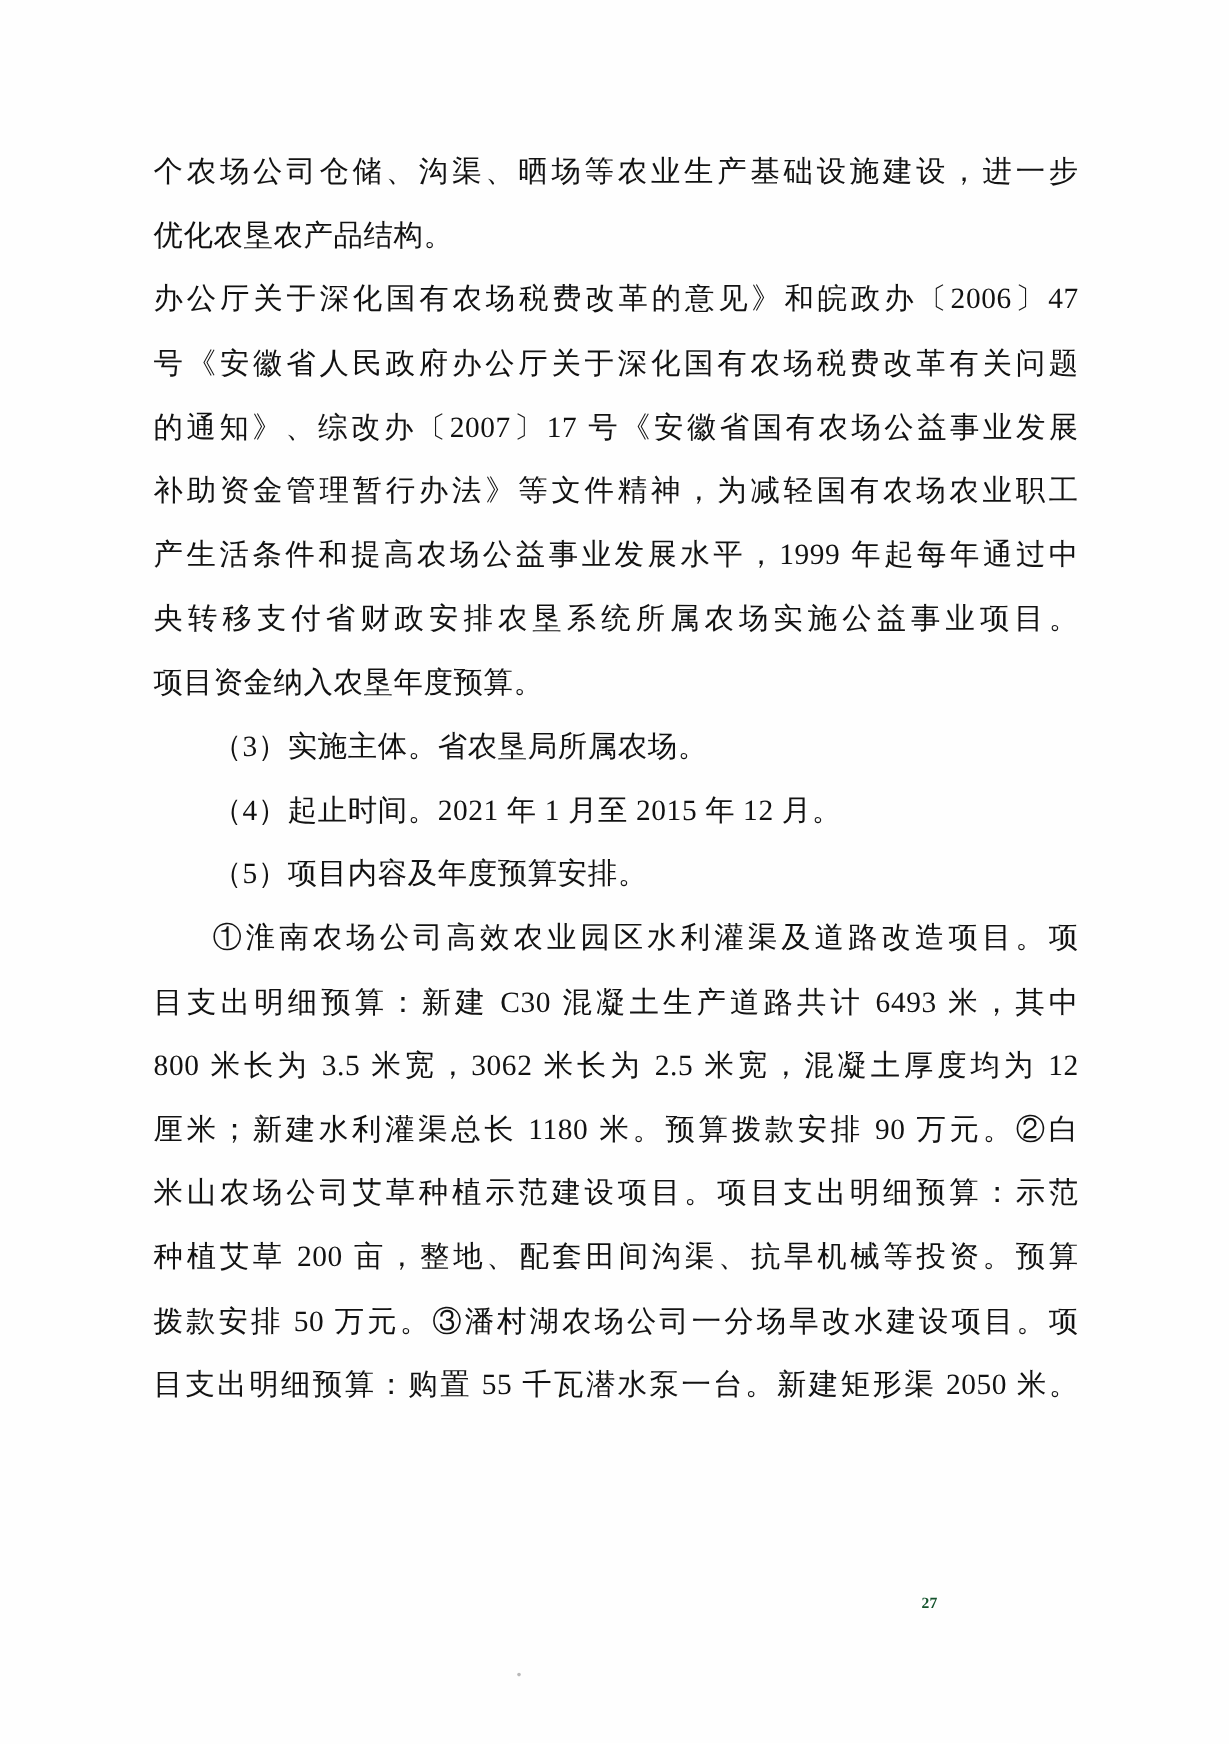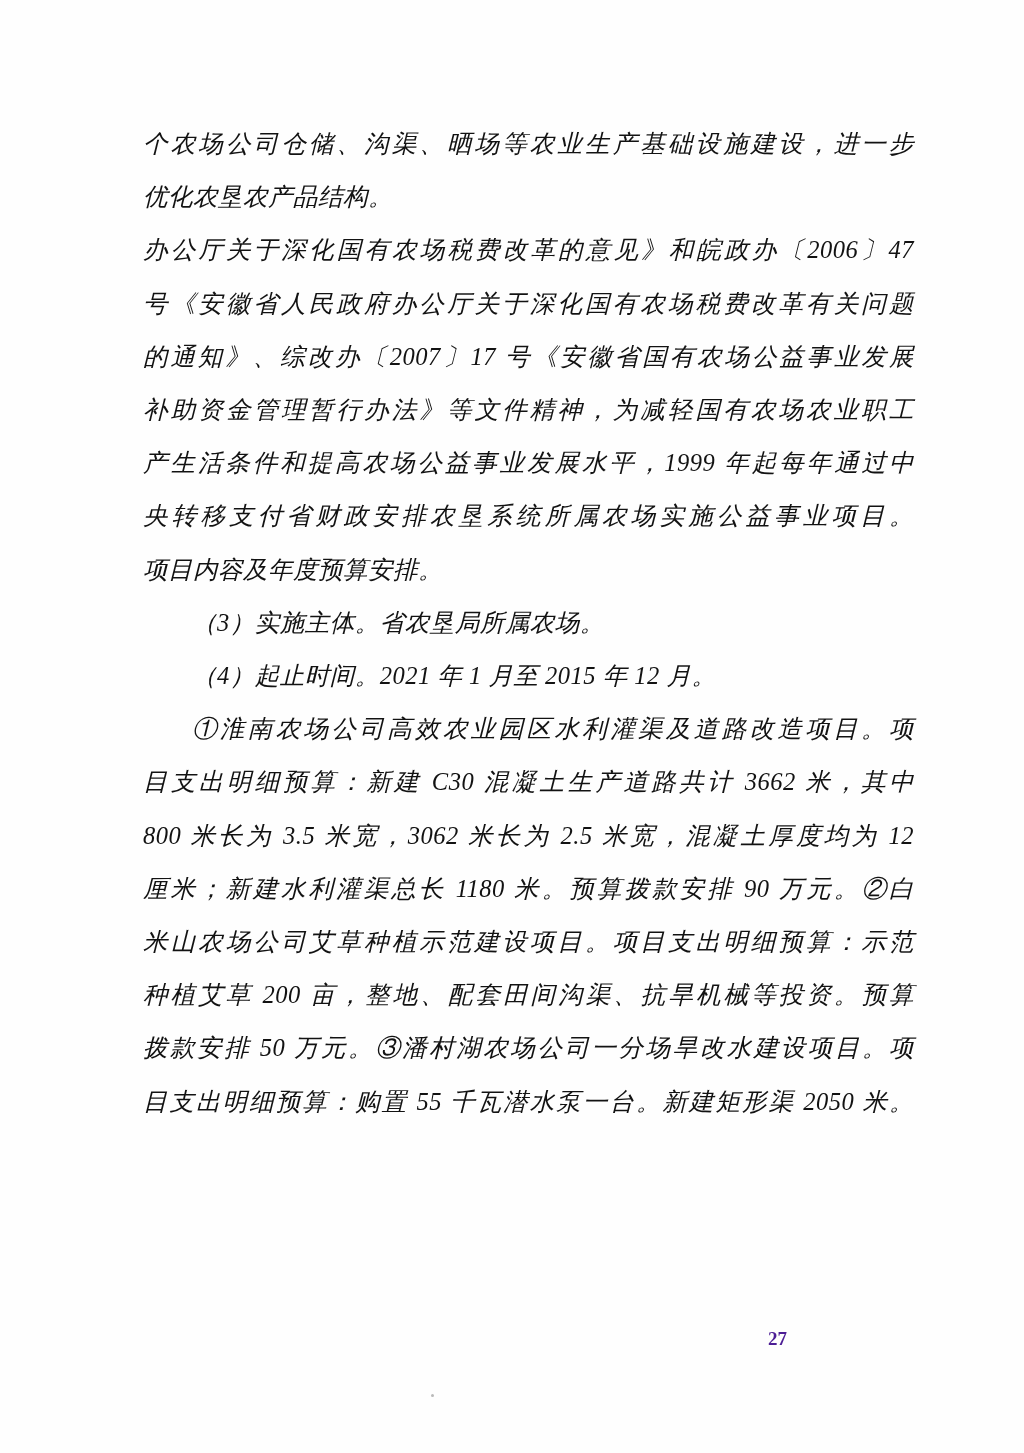--- a/index.html
+++ b/index.html
@@ -11,47 +11,46 @@
     position: relative;
     width: 1024px;
     height: 1453px;
     background: #fefefe;
     overflow: hidden;
     font-family: "Liberation Serif", serif;
     color: #121212;
   }
   .body-text {
     position: absolute;
-    left: 143px;
+    left: 128px;
     top: 117px;
     width: 771px;
-    font-style: italic;
   }
   .line {
     margin: 0;
     padding: 0;
     font-size: 24.5px;
     line-height: 53.2px;
     text-align: justify;
     letter-spacing: 0.5px;
     white-space: normal;
   }
   .line.fill {
     text-align-last: justify;
   }
   .line.indent {
     text-indent: 2em;
   }
   .page-number {
     position: absolute;
     left: 768px;
     top: 1328px;
-    font-size: 19px;
+    font-size: 13px;
     font-weight: bold;
-    color: #4c1d95;
+    color: #14532d;
     font-family: "Liberation Serif", serif;
   }
   .speck {
     position: absolute;
     left: 431px;
     top: 1394px;
     width: 3px;
     height: 3px;
     background: #b9b9b9;
     border-radius: 50%;
@@ -63,25 +62,26 @@
 <div class="page">
   <main class="body-text">
       <p class="line fill">个农场公司仓储、沟渠、晒场等农业生产基础设施建设，进一步</p>
       <p class="line">优化农垦农产品结构。</p>
       <p class="line fill">办公厅关于深化国有农场税费改革的意见》和皖政办〔2006〕47</p>
       <p class="line fill">号《安徽省人民政府办公厅关于深化国有农场税费改革有关问题</p>
       <p class="line fill">的通知》、综改办〔2007〕17 号《安徽省国有农场公益事业发展</p>
       <p class="line fill">补助资金管理暂行办法》等文件精神，为减轻国有农场农业职工</p>
       <p class="line fill">产生活条件和提高农场公益事业发展水平，1999 年起每年通过中</p>
       <p class="line fill">央转移支付省财政安排农垦系统所属农场实施公益事业项目。</p>
-      <p class="line">项目内容及年度预算安排。</p>
+      <p class="line">项目资金纳入农垦年度预算。</p>
       <p class="line indent">（3）实施主体。省农垦局所属农场。</p>
       <p class="line indent">（4）起止时间。2021 年 1 月至 2015 年 12 月。</p>
+      <p class="line indent">（5）项目内容及年度预算安排。</p>
       <p class="line indent fill">①淮南农场公司高效农业园区水利灌渠及道路改造项目。项</p>
-      <p class="line fill">目支出明细预算：新建 C30 混凝土生产道路共计 3662 米，其中</p>
+      <p class="line fill">目支出明细预算：新建 C30 混凝土生产道路共计 6493 米，其中</p>
       <p class="line fill">800 米长为 3.5 米宽，3062 米长为 2.5 米宽，混凝土厚度均为 12</p>
       <p class="line fill">厘米；新建水利灌渠总长 1180 米。预算拨款安排 90 万元。②白</p>
       <p class="line fill">米山农场公司艾草种植示范建设项目。项目支出明细预算：示范</p>
       <p class="line fill">种植艾草 200 亩，整地、配套田间沟渠、抗旱机械等投资。预算</p>
       <p class="line fill">拨款安排 50 万元。③潘村湖农场公司一分场旱改水建设项目。项</p>
       <p class="line fill">目支出明细预算：购置 55 千瓦潜水泵一台。新建矩形渠 2050 米。</p>
     </main>
   <div class="page-number">27</div>
   <div class="speck"></div>
 </div>

